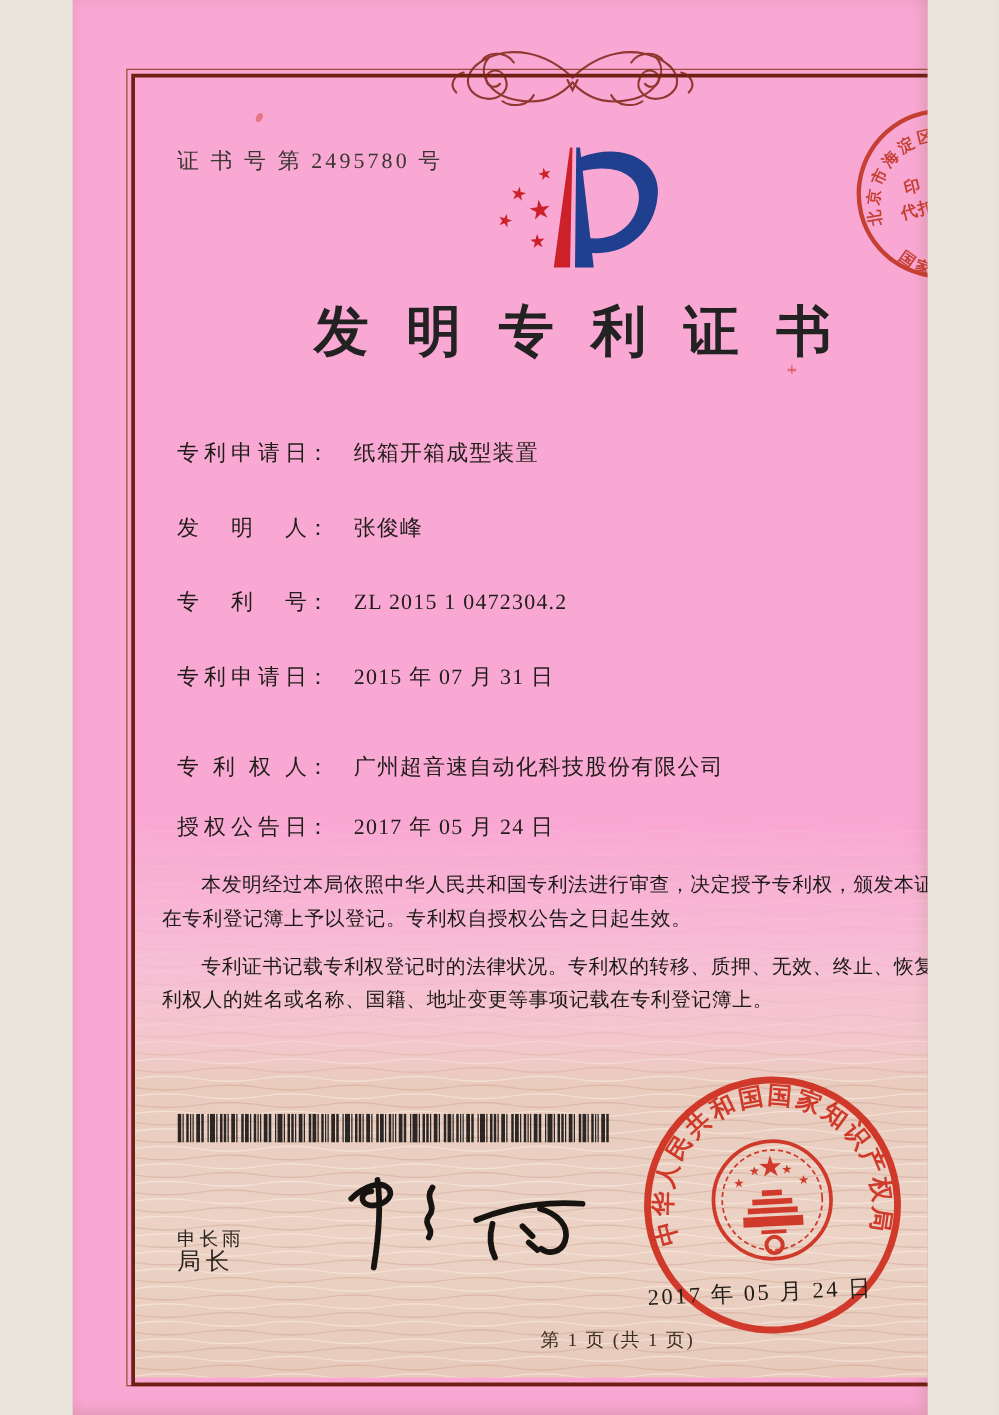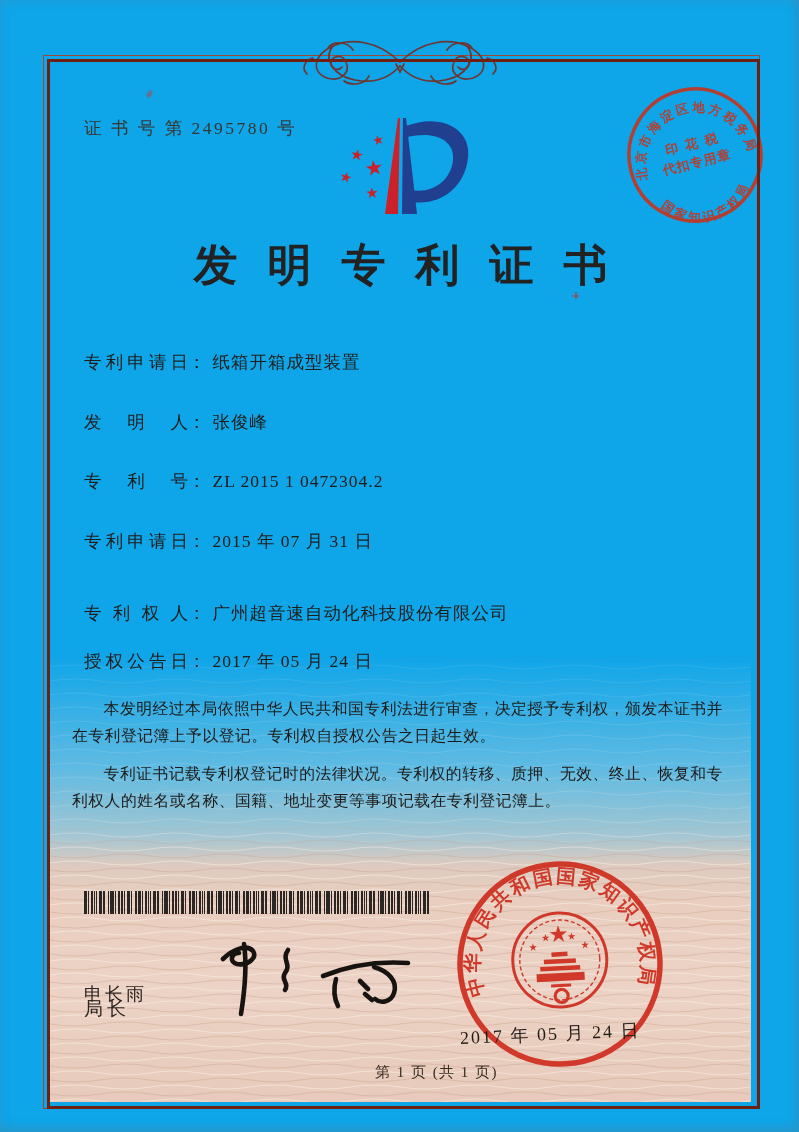--- a/index.html
+++ b/index.html
@@ -1,47 +1,47 @@
 <!DOCTYPE html>
 <html><head>
 <meta charset="utf-8">
 <style>
   html,body{margin:0;padding:0;background:#e8e4da;}
   .page{
-    position:relative;width:799px;height:1132px;margin:0 auto;
-    background:#0ea5e9;overflow:hidden;
+    position:relative;width:684px;height:1132px;margin:0 auto;
+    background:#f9a8d4;overflow:hidden;
     font-family:"Liberation Serif","DejaVu Serif",serif;color:#211d19;
     box-shadow:inset -4px -5px 10px rgba(140,95,70,.18), inset 3px 3px 8px rgba(160,120,95,.08);
   }
   .frame-outer{position:absolute;left:43px;top:55px;width:715px;height:1052px;
     border:1.5px solid #9a4a38;z-index:4;pointer-events:none;}
   .frame-main{position:absolute;left:47px;top:59px;width:707px;height:1044px;
     border:3px solid #6e2013;z-index:4;pointer-events:none;}
   .cert-no{position:absolute;left:84px;top:116px;font-size:17.5px;letter-spacing:2.5px;
     color:#3a352f;z-index:3;}
   .title{position:absolute;left:0;top:236px;width:799px;text-align:center;
     font-size:44px;font-weight:700;letter-spacing:30px;padding-left:32px;
     box-sizing:border-box;color:#232222;z-index:3;}
   .fields{position:absolute;left:84px;top:350px;width:600px;z-index:3;}
   .field-row{position:absolute;left:0;font-size:17.5px;white-space:nowrap;color:#201c18;}
   .field-label{display:inline-block;width:104px;text-align:justify;text-align-last:justify;
     vertical-align:bottom;}
   .field-colon{display:inline-block;}
-  .field-value{margin-left:7px;letter-spacing:1px;}
+  .field-value{margin-left:20px;letter-spacing:1px;}
   .paragraphs{position:absolute;left:60px;top:684px;width:686px;z-index:3;
     font-size:15.8px;line-height:26.5px;color:#1d1a17;}
   .paragraphs p{margin:12px;text-indent:2em;letter-spacing:.5px;font-family:Liberation Serif, serif;}
   .pink-zone{position:absolute;left:50px;top:656px;width:701px;height:446px;z-index:1;
     background:linear-gradient(180deg, rgba(246,235,226,0) 0%, rgba(244,228,216,.35) 25%,
       rgba(240,216,200,.65) 40%, rgba(233,205,189,.95) 47%, #e9cec0 55%, #ecd3c5 75%, #e7cabb 100%);}
   .waves{position:absolute;left:50px;top:656px;z-index:1;}
   .barcode{position:absolute;left:84px;top:891px;z-index:3;}
   .signer-title{position:absolute;left:84px;top:996px;font-size:19px;letter-spacing:4px;
     font-family:"Liberation Sans","DejaVu Sans",sans-serif;color:#2b2420;z-index:3;}
-  .signer-name{position:absolute;left:84px;top:982px;font-size:18px;letter-spacing:3px;
+  .signer-name{position:absolute;left:84px;top:982px;font-size:15px;letter-spacing:3px;
     font-family:Liberation Sans, sans-serif;color:#2b2420;z-index:3;}
   .signature{position:absolute;left:195px;top:913px;z-index:3;}
   .seal{position:absolute;left:452px;top:856px;z-index:2;}
   .seal-date{position:absolute;left:460px;top:1022px;font-size:18px;letter-spacing:2px;
     color:#221c16;transform:rotate(-2.5deg);z-index:3;white-space:nowrap;}
   .footer{position:absolute;left:47px;top:1063px;width:707px;text-align:center;
     font-size:15px;letter-spacing:1.5px;color:#3a2c21;z-index:3;padding-left:36px;}
   .ornament{position:absolute;left:255px;top:30px;z-index:5;}
   .logo{position:absolute;left:332px;top:110px;z-index:3;}
   .tax-stamp{position:absolute;left:624px;top:84px;z-index:3;opacity:.92;}

